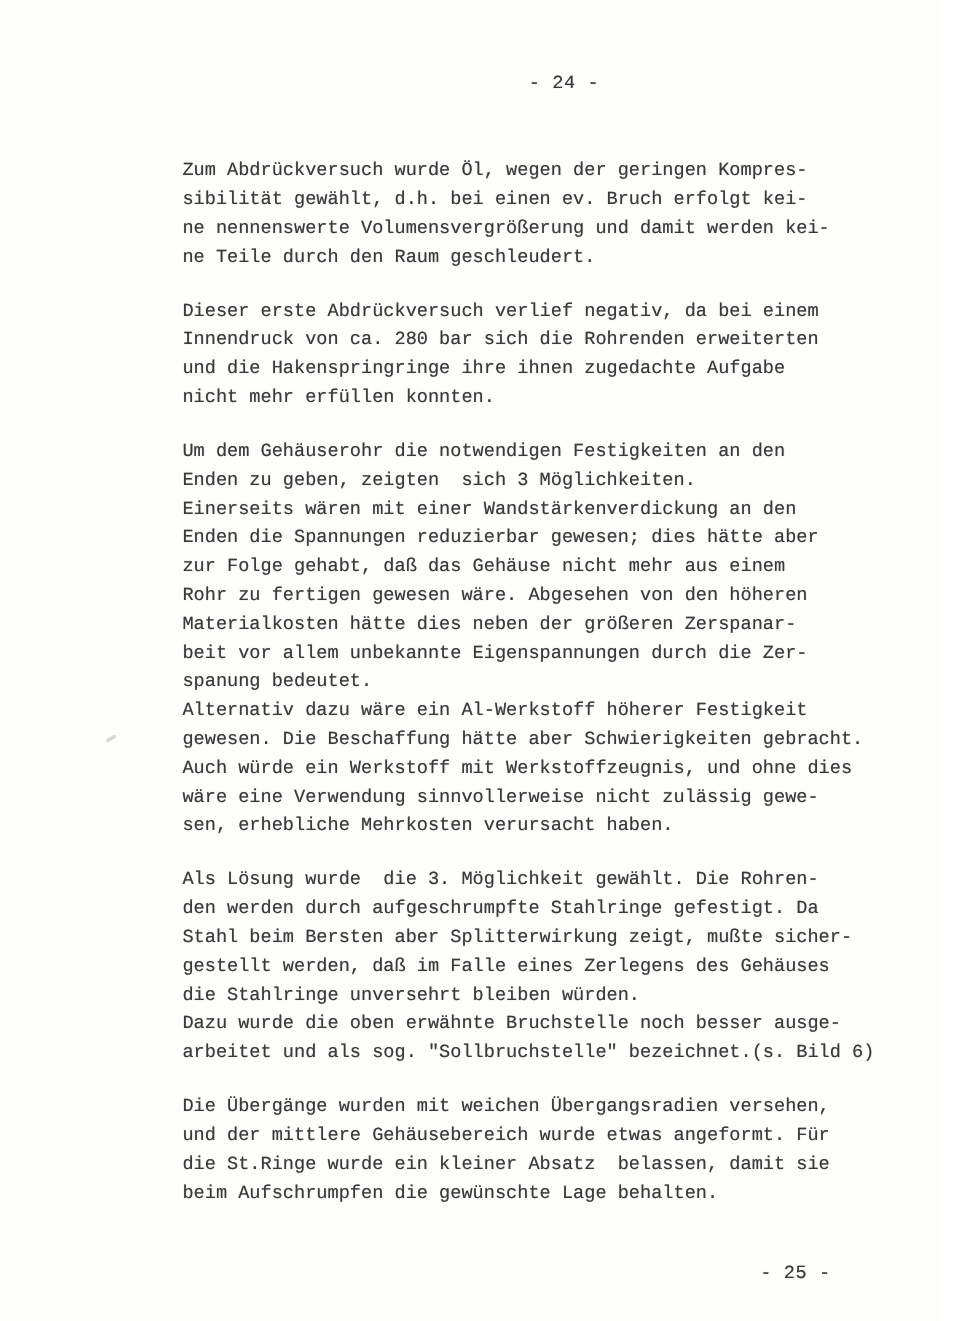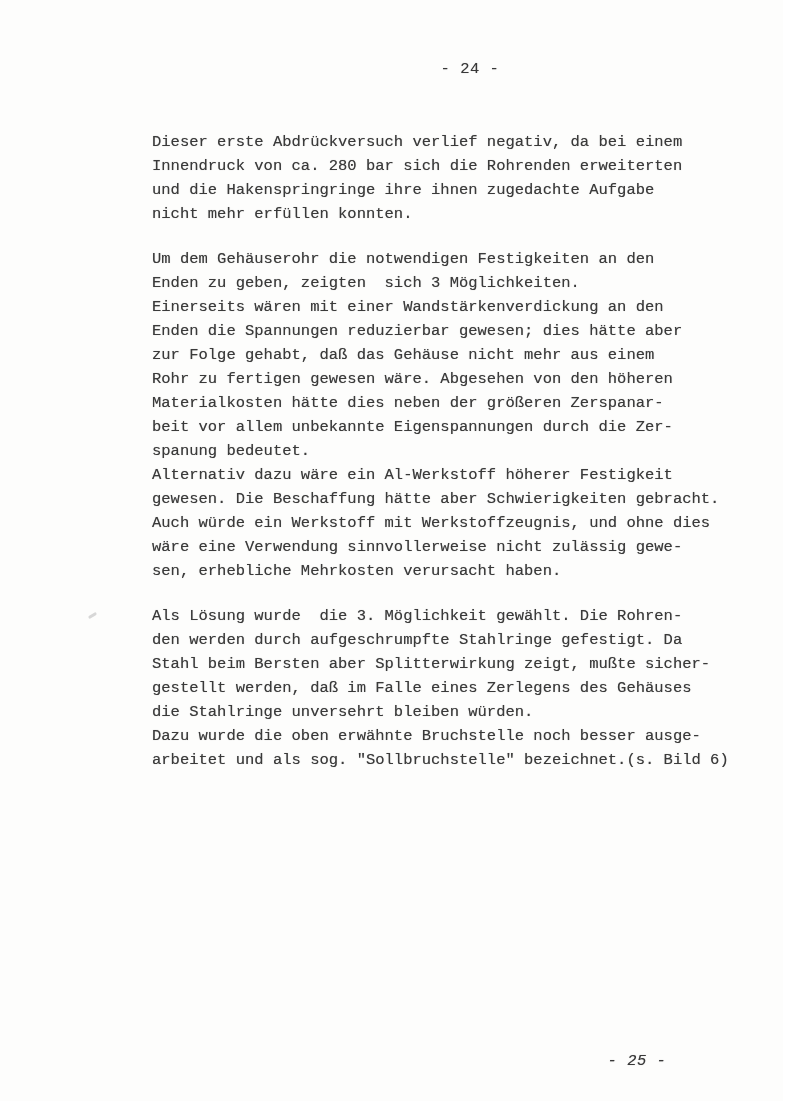--- a/index.html
+++ b/index.html
@@ -19,21 +19,21 @@
   .pagenum {
     position: absolute;
     transform: translateX(-50%);
     font-size: 15.5px;
     letter-spacing: 0.5px;
     color: #383838;
     text-shadow: 0 0 0.7px rgba(56,56,56,0.55);
     white-space: pre;
   }
   .pagenum-top    { left: 470px; top: 60px; }
-  .pagenum-bottom { left: 637px; top: 1052px; font-style: italic; }
+  .pagenum-bottom { left: 663px; top: 1052px; }
   .body-text {
     position: absolute;
     left: 152px;
     top: 130px;
     width: 610px;
     font-size: 15.5px;
     line-height: 24px;
   }
   .para {
     margin: 0 0 21px 0;
@@ -52,20 +52,24 @@
   }
 </style>
 </head>
 <body>
 
 <div class="page">
 
   <div class="pagenum pagenum-top">- 24 -</div>
 
   <div class="body-text">
+    <p class="para">Zum Abdrückversuch wurde Öl, wegen der geringen Kompres-
+sibilität gewählt, d.h. bei einen ev. Bruch erfolgt kei-
+ne nennenswerte Volumensvergrößerung und damit werden kei-
+ne Teile durch den Raum geschleudert.</p>
     <p class="para">Dieser erste Abdrückversuch verlief negativ, da bei einem
 Innendruck von ca. 280 bar sich die Rohrenden erweiterten
 und die Hakenspringringe ihre ihnen zugedachte Aufgabe
 nicht mehr erfüllen konnten.</p>
     <p class="para">Um dem Gehäuserohr die notwendigen Festigkeiten an den
 Enden zu geben, zeigten  sich 3 Möglichkeiten.
 Einerseits wären mit einer Wandstärkenverdickung an den
 Enden die Spannungen reduzierbar gewesen; dies hätte aber
 zur Folge gehabt, daß das Gehäuse nicht mehr aus einem
 Rohr zu fertigen gewesen wäre. Abgesehen von den höheren
@@ -77,19 +81,23 @@
 Auch würde ein Werkstoff mit Werkstoffzeugnis, und ohne dies
 wäre eine Verwendung sinnvollerweise nicht zulässig gewe-
 sen, erhebliche Mehrkosten verursacht haben.</p>
     <p class="para">Als Lösung wurde  die 3. Möglichkeit gewählt. Die Rohren-
 den werden durch aufgeschrumpfte Stahlringe gefestigt. Da
 Stahl beim Bersten aber Splitterwirkung zeigt, mußte sicher-
 gestellt werden, daß im Falle eines Zerlegens des Gehäuses
 die Stahlringe unversehrt bleiben würden.
 Dazu wurde die oben erwähnte Bruchstelle noch besser ausge-
 arbeitet und als sog. "Sollbruchstelle" bezeichnet.(s. Bild 6)</p>
+    <p class="para">Die Übergänge wurden mit weichen Übergangsradien versehen,
+und der mittlere Gehäusebereich wurde etwas angeformt. Für
+die St.Ringe wurde ein kleiner Absatz  belassen, damit sie
+beim Aufschrumpfen die gewünschte Lage behalten.</p>
   </div>
 
   <div class="speck"></div>
 
   <div class="pagenum pagenum-bottom">- 25 -</div>
 
 </div>
 
 </body></html>

